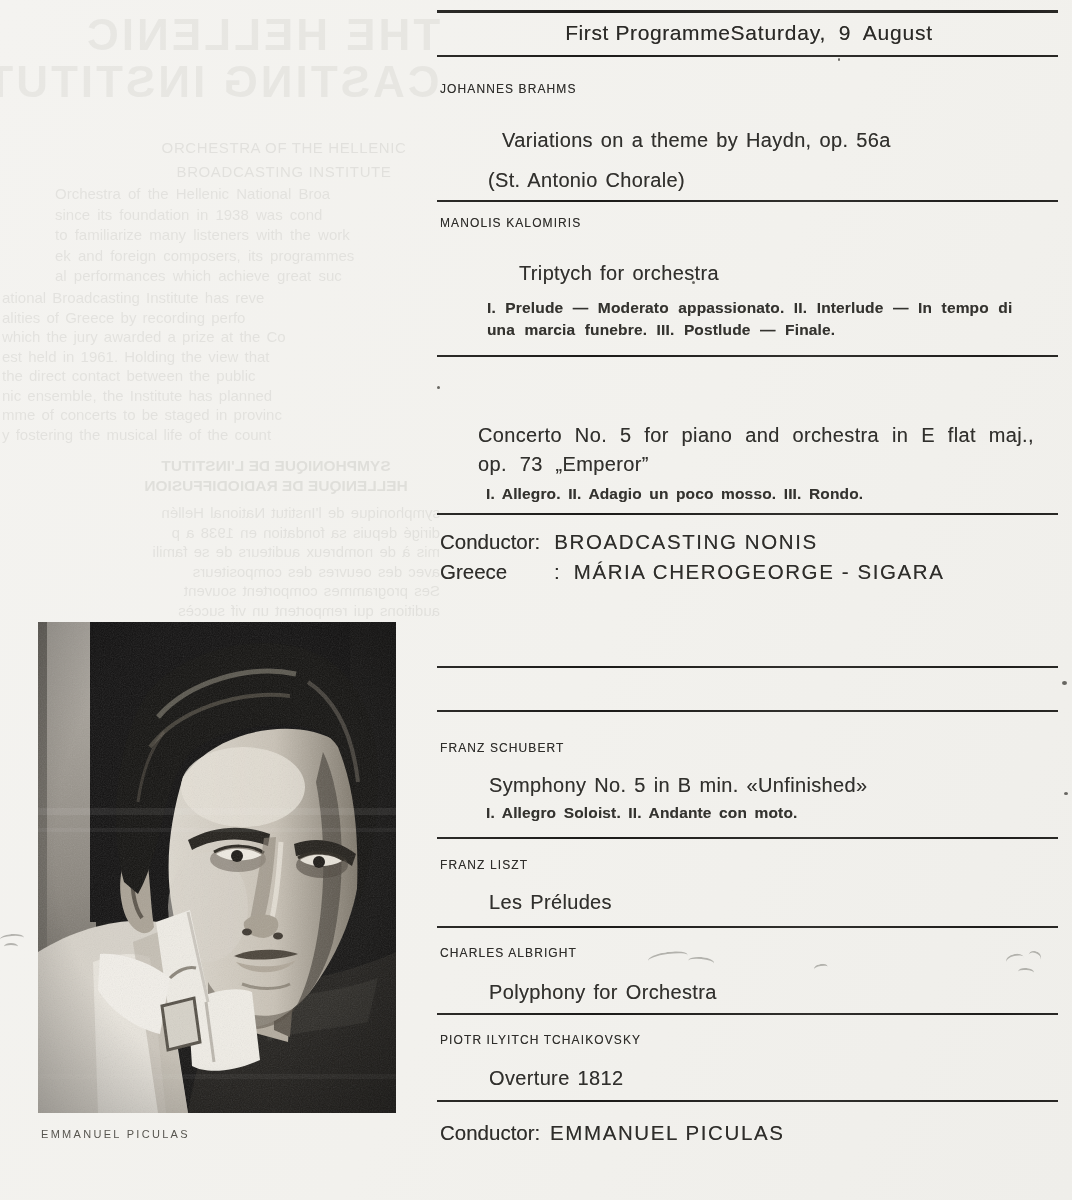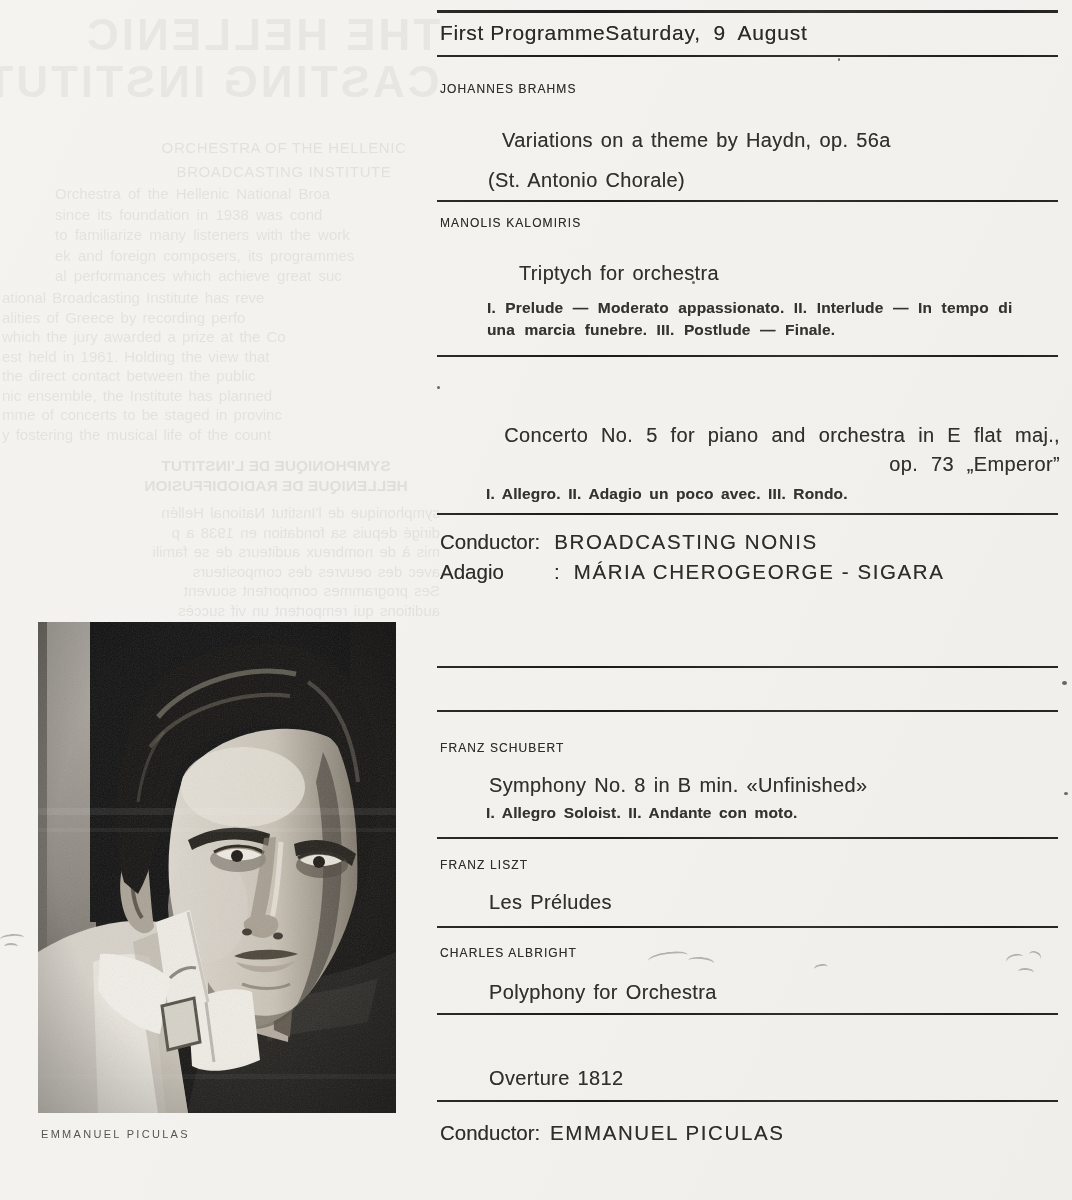--- a/index.html
+++ b/index.html
@@ -6,28 +6,28 @@
   #page{
     position:relative; width:1072px; height:1200px; overflow:hidden;
     background:linear-gradient(115deg,#f4f3f0 0%, #f2f1ed 55%, #efeeea 100%);
     font-family:"Liberation Sans", sans-serif; color:#2d2c29;
   }
   
   .rule{position:absolute; left:437px; width:621px; height:2px;
     background:linear-gradient(90deg,#2c2b28,#1b1a18 25%,#32312e 60%,#1d1c1a 90%,#2a2926);}
   .rule.thick{height:3px; box-shadow:0 -4px 0 -2px rgba(60,58,54,.35);}
   .prog-header{position:absolute; left:440px; width:618px; display:flex;
-    justify-content:flex-start; font-size:21px; letter-spacing:.6px;
+    justify-content:center; font-size:21px; letter-spacing:.6px;
     color:#2b2a27; text-shadow:0 0 .5px rgba(43,42,39,.55);}
   .prog-header .date{word-spacing:6px; letter-spacing:.8px;}
   .composer{position:absolute; left:440px; font-size:12px; letter-spacing:1.1px;
     color:#2f2e2b; text-shadow:0 0 .5px rgba(47,46,43,.5); white-space:nowrap;}
   .work{position:absolute; font-size:20px; letter-spacing:.35px; word-spacing:2px;
     color:#31302d; text-shadow:0 0 .4px rgba(49,48,45,.45); white-space:pre-line; line-height:29px;}
-  .work.stretch{word-spacing:7px;text-align:right;}
+  .work.stretch{word-spacing:7px;}
   .movements{position:absolute; font-size:15.5px; font-weight:700; letter-spacing:.15px;
     word-spacing:5px; color:#34332f; white-space:pre-line; line-height:22px;
     text-shadow:0 0 .3px rgba(52,51,47,.4);}
   .movements.tight{word-spacing:3px;}
   .credit{position:absolute; left:440px; font-size:20.5px; color:#2e2d2a;
     text-shadow:0 0 .5px rgba(46,45,42,.5); white-space:nowrap;}
   .credit .role{display:inline-block; min-width:86px;}
   .credit .colon{display:inline-block; margin-right:10px;}
   .credit .colon.pushed{margin-left:28px;}
   .credit .name{letter-spacing:1.6px; margin-left:4px;}
@@ -210,40 +210,41 @@
   <div class="work" style="top:126px;left:502px">Variations on a theme by Haydn, op. 56a</div>
   <div class="work" style="top:166px;left:488px">(St. Antonio Chorale)</div>
 
   <div class="composer" style="top:216px">MANOLIS KALOMIRIS</div>
   <div class="work" style="top:259px;left:519px">Triptych for orchestra</div>
   <div class="movements" style="top:297px;left:487px;width:572px">I. Prelude — Moderato appassionato. II. Interlude — In tempo di
 una marcia funebre. III. Postlude — Finale.</div>
 
   <div class="work stretch" style="top:421px;left:478px;width:582px">Concerto No. 5 for piano and orchestra in E flat maj.,
 op. 73 „Emperor”</div>
-  <div class="movements tight" style="top:483px;left:486px">I. Allegro. II. Adagio un poco avec. III. Rondo.</div>
+  <div class="movements tight" style="top:483px;left:486px">I. Allegro. II. Adagio un poco mosso. III. Rondo.</div>
 
   <div class="credit" style="top:530px">
     <span class="role">Conductor</span><span class="colon">:</span><span class="name">BROADCASTING NONIS</span>
   </div>
   <div class="credit" style="top:560px">
-    <span class="role">Adagio</span><span class="colon pushed">:</span><span class="name">MÁRIA CHEROGEORGE - SIGARA</span>
+    <span class="role">Greece</span><span class="colon pushed">:</span><span class="name">MÁRIA CHEROGEORGE - SIGARA</span>
   </div>
 
 
   <div class="composer" style="top:741px">FRANZ SCHUBERT</div>
-  <div class="work" style="top:771px;left:489px">Symphony No. 8 in B min. «Unfinished»</div>
+  <div class="work" style="top:771px;left:489px">Symphony No. 5 in B min. «Unfinished»</div>
   <div class="movements tight" style="top:802px;left:486px">I. Allegro Soloist.  II. Andante con moto.</div>
 
   <div class="composer" style="top:858px">FRANZ LISZT</div>
   <div class="work" style="top:888px;left:489px">Les Préludes</div>
 
   <div class="composer" style="top:946px">CHARLES ALBRIGHT</div>
   <div class="work" style="top:978px;left:489px">Polyphony for Orchestra</div>
 
+  <div class="composer" style="top:1033px">PIOTR ILYITCH TCHAIKOVSKY</div>
   <div class="work" style="top:1064px;left:489px">Overture 1812</div>
 
   <div class="credit" style="top:1121px">
     <span>Conductor</span><span>:</span>
     <span class="name">EMMANUEL PICULAS</span>
   </div>
 
   <div class="smudge" style="left:648px;top:952px;width:40px;height:10px;transform:rotate(-8deg)"></div>
   <div class="smudge" style="left:688px;top:957px;width:26px;height:8px;transform:rotate(5deg)"></div>
   <div class="smudge" style="left:814px;top:964px;width:14px;height:6px;transform:rotate(-10deg)"></div>

